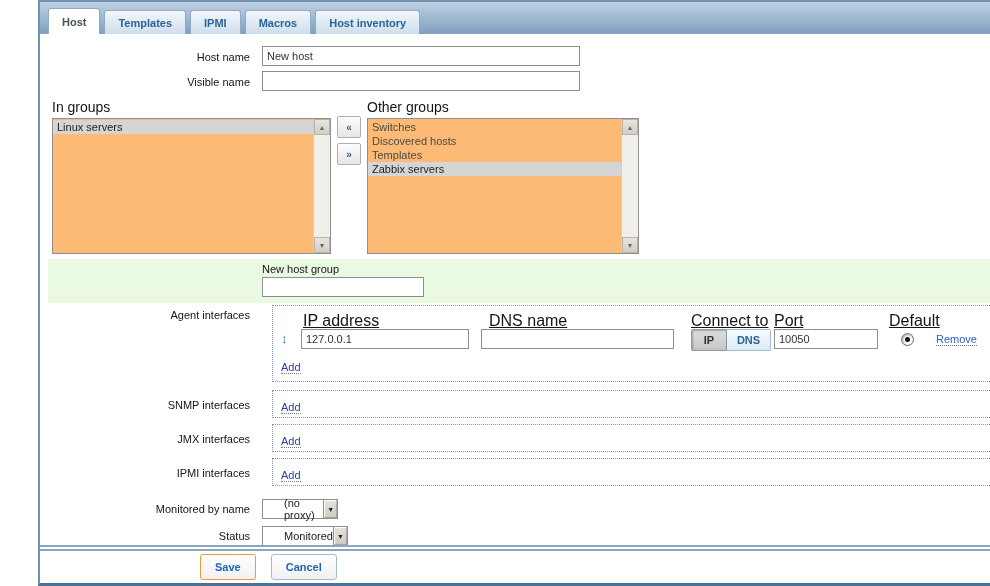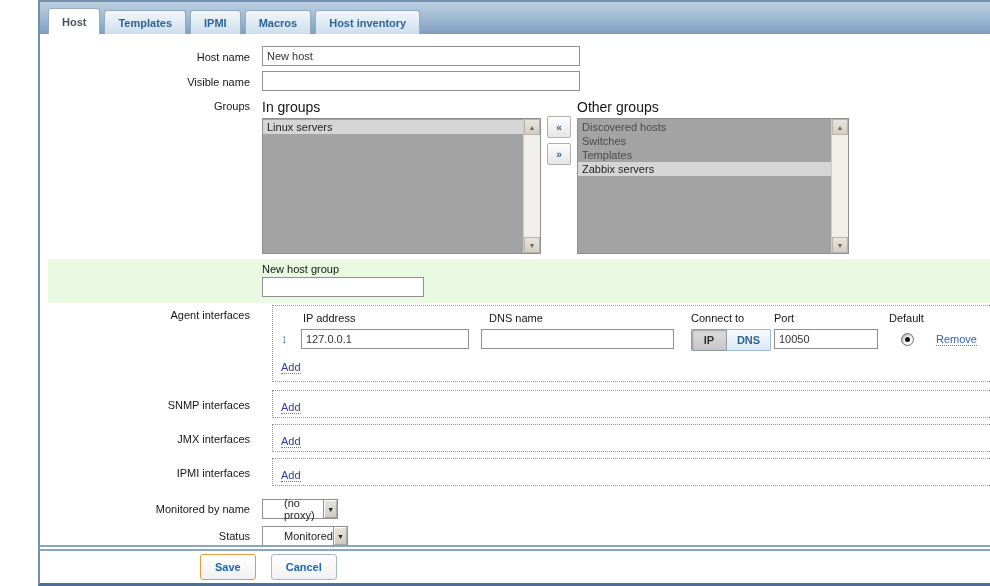--- a/index.html
+++ b/index.html
@@ -23,21 +23,21 @@
   .flabel { width:210px; flex-shrink:0; text-align:right; font-size:11px; color:#151515; padding-top:5px; }
   .fcontent { margin-left:12px; }
 
   input.text { height:20px; border:1px solid #8f8f8f; font-size:11px; padding:2px 4px;
                font-family:inherit; color:#333; background:#fff; }
   .w318 { width:318px; }
 
   
   .groups-wrap { display:flex; }
   .lheader { font-size:14px; color:#151515; margin-bottom:3px; }
-  .listbox { border:1px solid #8f8f8f; background:#a3a3a3; position:relative; height:136px; }
+  .listbox { border:1px solid #8f8f8f; background:#fdba74; position:relative; height:136px; }
   .lb-in { width:279px; }
   .lb-other { width:272px; }
   .litems { position:absolute; top:0; left:0; right:17px; bottom:0; overflow:hidden; padding-top:1px; }
   .litem { font-size:11px; color:#4a4a4a; padding:1px 4px; white-space:nowrap; cursor:default; }
   .litem.selected { background:#d5d5d5; color:#1d1d1d; }
   .vscroll { position:absolute; top:0; right:0; bottom:0; width:17px; background:#f1efe9;
              border-left:1px solid #cfcdc5; }
   .sbtn { position:absolute; left:0; right:0; height:16px; background:linear-gradient(#e8e5de,#d2cec4);
           border:1px solid #b8b4a9; color:#6b675e; font-size:7px; display:flex;
           align-items:center; justify-content:center; cursor:pointer; }
@@ -50,21 +50,21 @@
   
   .band { margin-top:5px; margin-left:8px; width:965px; height:44px; background:#e9f9e2; padding:4px 0 0 214px; }
   .band .bhlabel { font-size:11px; color:#151515; margin-bottom:2px; }
   .band input.text { width:162px; }
 
   
   .iface-row { margin-top:8px; }
   .ifacebox { width:720px; margin-left:22px; border:1px dotted #8098c0; position:relative; }
   .ifacebox.agent { padding:4px 0; margin-top:1px; }
   .ihead { position:relative; height:18px; }
-  .ihead span { position:absolute; top:2px; font-size:11px; color:#151515; }
+  .ihead span { position:absolute; top:2px; font-size:16px; color:#151515;text-decoration:underline; }
   .irow { position:relative; height:26px; }
   .handle { position:absolute; left:8px; top:3px; color:#3a74b5; font-size:13px; font-weight:bold; cursor:move; }
   .ip-input   { position:absolute; left:28px;  top:1px; width:168px; }
   .dns-input  { position:absolute; left:208px; top:1px; width:193px; }
   .seg { position:absolute; left:418px; top:1px; display:flex;text-align:right; }
   .segbtn { height:22px; font-size:11px; font-weight:bold; display:flex; align-items:center;
             justify-content:center; cursor:pointer; }
   .segbtn.on  { width:36px; background:linear-gradient(#dedede,#c6c6c6); border:1px solid #8f9aa5;
                 color:#333; border-radius:2px 0 0 2px; box-shadow:inset 1px 1px 2px rgba(0,0,0,.25); }
   .segbtn.off { width:44px; background:linear-gradient(#f7fafd,#dceaf4); border:1px solid #9fbcd4;
@@ -121,21 +121,20 @@
     </div>
 
     <div class="row" style="margin-top:5px;">
       <div class="flabel">Visible name</div>
       <div class="fcontent">
         <input class="text w318" type="text" value="" style="">
       </div>
     </div>
 
     <div class="row" style="margin-top:8px;">
-      <div class="flabel" style="padding-top:1px;">Groups</div>
       <div class="fcontent">
         <div class="groups-wrap">
           <div>
             <div class="lheader">In groups</div>
             <div class="listbox lb-in">
               <div class="litems">
                 <div class="litem selected">Linux servers</div>
               </div>
               <div class="vscroll">
                 <div class="sbtn up">▲</div>
@@ -144,22 +143,22 @@
             </div>
           </div>
           <div class="movecol">
             <button class="movebtn">«</button>
             <button class="movebtn">»</button>
           </div>
           <div>
             <div class="lheader">Other groups</div>
             <div class="listbox lb-other">
               <div class="litems">
+                <div class="litem">Switches</div>
                 <div class="litem">Discovered hosts</div>
-                <div class="litem">Switches</div>
                 <div class="litem">Templates</div>
                 <div class="litem selected">Zabbix servers</div>
               </div>
               <div class="vscroll">
                 <div class="sbtn up">▲</div>
                 <div class="sbtn down">▼</div>
               </div>
             </div>
           </div>
         </div>

